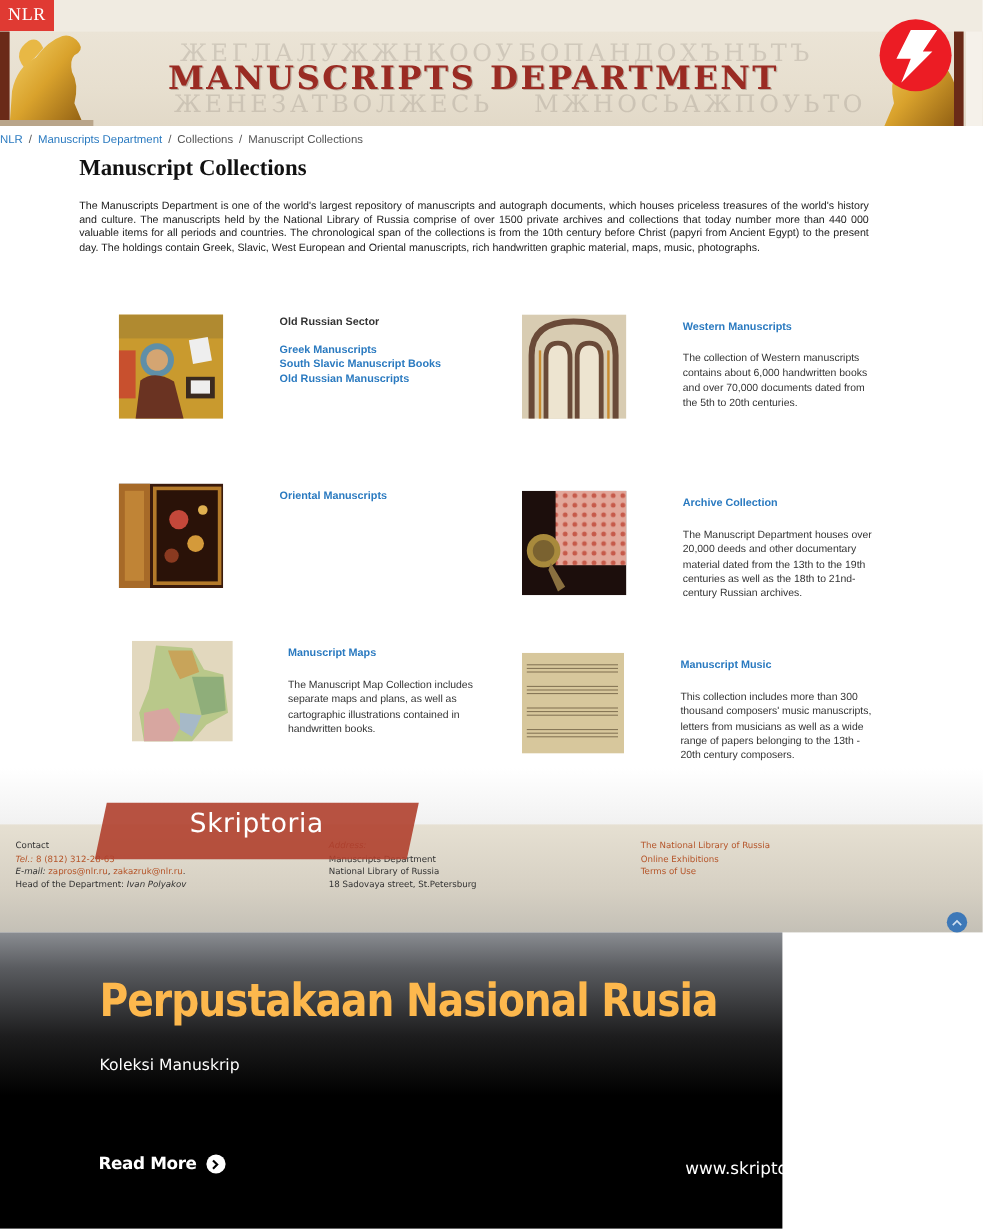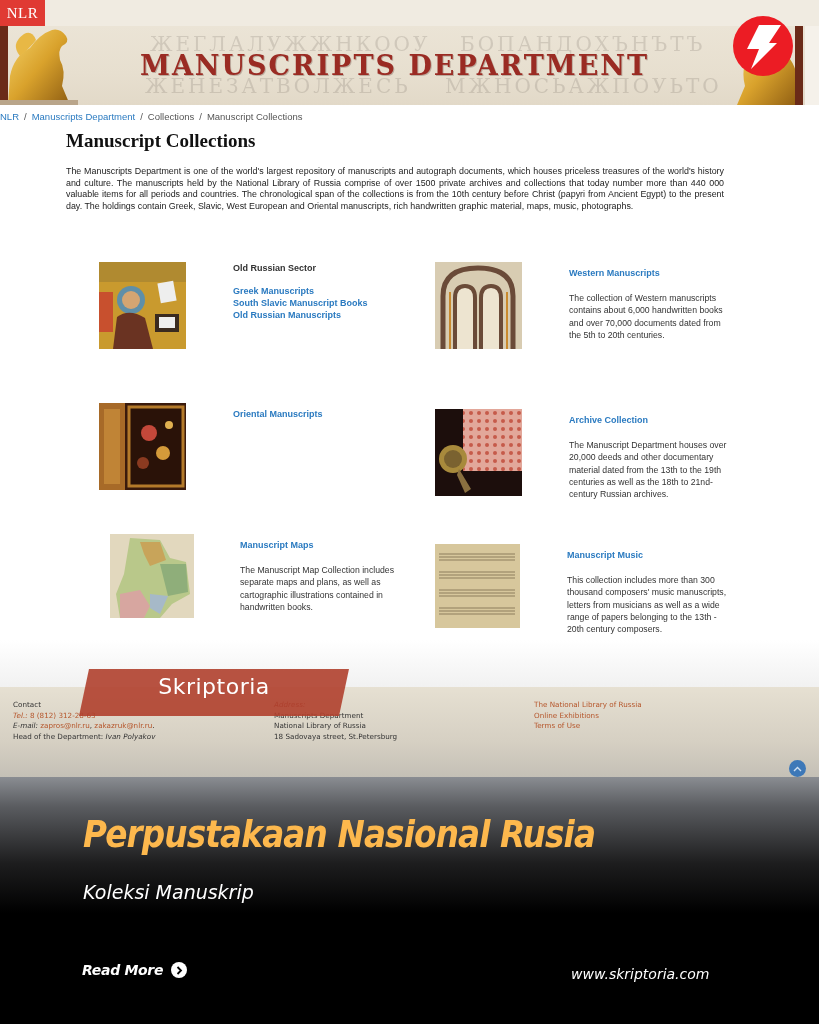--- a/index.html
+++ b/index.html
@@ -49,37 +49,37 @@
   .foot-col { position: absolute; line-height: 10.6px; }
   .foot-link { color: #b5552a; }
   .foot-it { font-style: italic; }
   .copyright { position: absolute; left: 13px; top: 66px; font-size: 7px; color: #444; letter-spacing: 0.3px; margin-top: 36px; }
   .scroll-top { position: absolute; left: 789px; top: 73px; width: 17px; height: 17px; border-radius: 50%; background: #3d78b8; display: flex; align-items: center; justify-content: center; }
 
   .skrip-tag { position: absolute; left: 84px; top: 669px; width: 260px; height: 47px; background: rgba(176,64,46,0.9); transform: skewX(-12deg); z-index: 4; }
   .skrip-text { position: absolute; left: 84px; top: 674px; width: 260px; text-align: center; z-index: 5; color: #fff; font-family: "DejaVu Sans", sans-serif; font-size: 22px; letter-spacing: 0.5px; }
 
   
-  .promo { position: absolute; left: 0; top: 777px; width: 819px; height: 247px; background: linear-gradient(180deg, #8a8d92 0%, #5a5c60 12%, #1d1d1e 35%, #000 55%, #000 100%); font-style: italic; }
+  .promo { position: absolute; left: 0; top: 777px; width: 652px; height: 247px; background: linear-gradient(180deg, #8a8d92 0%, #5a5c60 12%, #1d1d1e 35%, #000 55%, #000 100%); }
   .promo-title { position: absolute; left: 83px; top: 35px; font-family: "DejaVu Sans", sans-serif; font-weight: bold; font-size: 38px; color: #fdb84d; letter-spacing: -1px; transform: scaleX(0.86); transform-origin: left center; white-space: nowrap; }
-  .promo-sub { position: absolute; left: 83px; top: 104px; font-family: "DejaVu Sans", sans-serif; font-size: 19px; color: #fff; }
+  .promo-sub { position: absolute; left: 83px; top: 104px; font-family: "DejaVu Sans", sans-serif; font-size: 13px; color: #fff; }
   .read-more { position: absolute; left: 82px; top: 185px; display: flex; align-items: center; gap: 8px; font-family: "DejaVu Sans", sans-serif; font-weight: bold; font-size: 14px; color: #fff; letter-spacing: -0.3px; }
   .rm-icon { width: 16px; height: 16px; border-radius: 50%; background: #fff; display: flex; align-items: center; justify-content: center; }
   .site-url { position: absolute; left: 571px; top: 189px; font-family: "DejaVu Sans", sans-serif; font-size: 14px; color: #fff; }
 </style>
 </head>
 <body>
 
 <div class="topnav">
   <div class="nlr-logo">NLR</div>
 </div>
 
 <div class="banner">
   <div class="banner-bg-text" style="left:150px;top:6px;">ЖЕГЛАЛУЖЖНКООУ</div>
-  <div class="banner-bg-text" style="left:460px;top:6px;">БОПАНДОХЪНЪТЪ</div>
+  <div class="banner-bg-text" style="left:432px;top:6px;">БОПАНДОХЪНЪТЪ</div>
   <div class="banner-bg-text" style="left:145px;top:48px;">ЖЕНЕЗАТВОЛЖЕСЬ</div>
   <div class="banner-bg-text" style="left:445px;top:48px;">МЖНОСЬАЖПОУЬТО</div>
 
   <svg class="griffin griffin-left" viewBox="0 0 78 79">
     <defs>
         <linearGradient id="gold1" x1="0" y1="0" x2="1" y2="1">
           <stop offset="0" stop-color="#f6d46a"></stop>
           <stop offset="0.5" stop-color="#d9a22c"></stop>
           <stop offset="1" stop-color="#8e5d12"></stop>
         </linearGradient>

